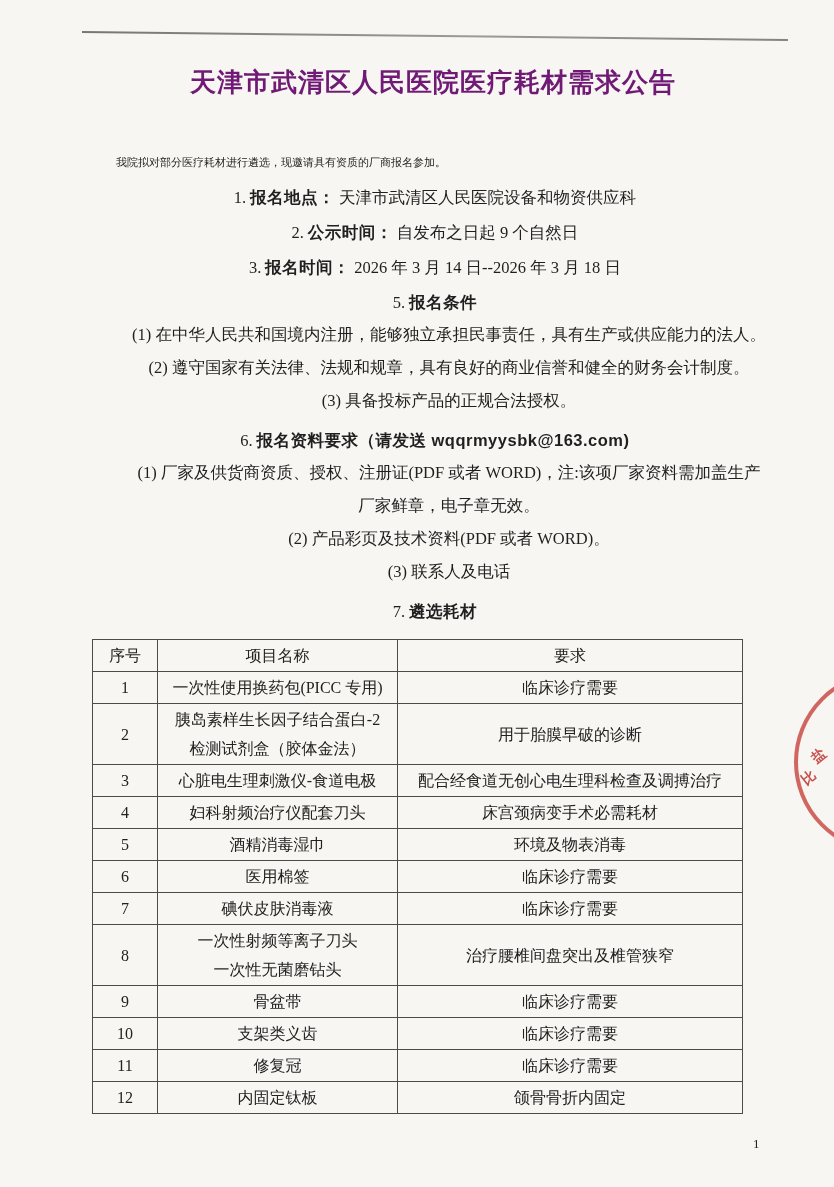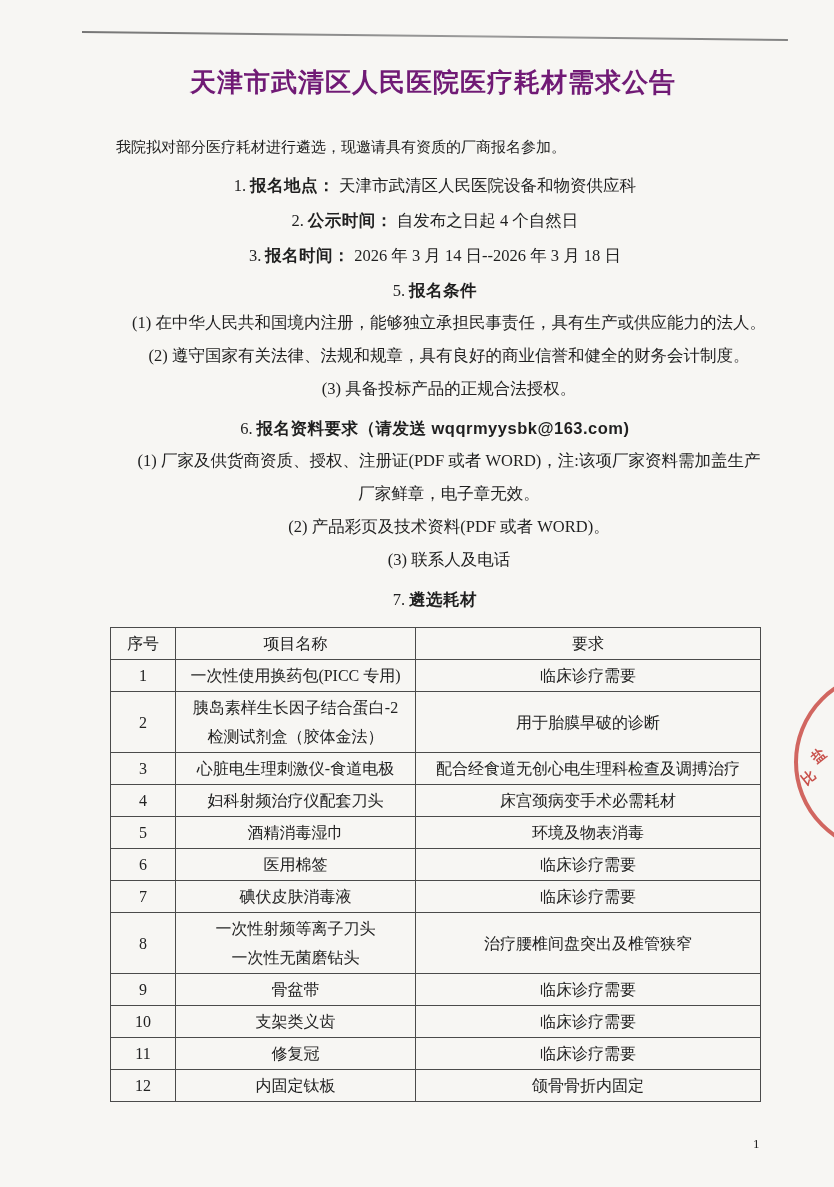--- a/index.html
+++ b/index.html
@@ -29,23 +29,23 @@
     text-align:center;
     font-size:26px;
     font-weight:bold;
     font-family:"Liberation Serif","DejaVu Serif",serif;
     letter-spacing:1px;
     margin:0 0 0 0;
     line-height:38px;
     color:#701a75;
   }
   .intro{
-    margin-top:33px;
+    margin-top:48px;
     text-indent:24px;
-    font-size:15px;
+    font-size:11px;
     line-height:24px;
   }
   .item{
     margin-top:12px;
     font-size:16.5px;
     line-height:22px;
     text-align:center;
   }
   .item .num{
     display:inline-block;
@@ -60,21 +60,21 @@
   .item .text{font-family:"Liberation Serif","DejaVu Serif",serif;}
   .subs{margin:4px 0 0 0;}
   .sub{
     margin-left:32px;
     font-size:16.5px;
     line-height:33px;
     white-space:pre-line;
   }
   .materials-table{
     margin-top:16px;
-    margin-left:18px;
+    margin-left:0;
     border-collapse:collapse;
     table-layout:fixed;
     width:650px;
     font-size:16px;
   }
   .materials-table th,.materials-table td{
     border:1.3px solid #4b4b4b;
     text-align:center;
     vertical-align:middle;
     padding:1px 4px;
@@ -122,21 +122,21 @@
 <body>
 
 <div class="scan-line"></div>
 
 <div class="doc">
   <h1 class="title">天津市武清区人民医院医疗耗材需求公告</h1>
   <p class="intro">我院拟对部分医疗耗材进行遴选，现邀请具有资质的厂商报名参加。</p>
 
   <div id="items-container">
       <div class="item"><span class="num">1.</span><span class="label">报名地点：</span><span class="text"> 天津市武清区人民医院设备和物资供应科</span></div>
-      <div class="item"><span class="num">2.</span><span class="label">公示时间：</span><span class="text"> 自发布之日起 4 个自然日</span></div>
+      <div class="item"><span class="num">2.</span><span class="label">公示时间：</span><span class="text"> 自发布之日起 9 个自然日</span></div>
       <div class="item"><span class="num">3.</span><span class="label">报名时间：</span><span class="text"> 2026 年 3 月 14 日--2026 年 3 月 18 日</span></div>
       <div class="item"><span class="num">5.</span><span class="label">报名条件</span><div class="subs">
           <div class="sub">(1) 在中华人民共和国境内注册，能够独立承担民事责任，具有生产或供应能力的法人。</div>
           <div class="sub">(2) 遵守国家有关法律、法规和规章，具有良好的商业信誉和健全的财务会计制度。</div>
           <div class="sub">(3) 具备投标产品的正规合法授权。</div>
         </div></div>
       <div class="item"><span class="num">6.</span><span class="label">报名资料要求（请发送 wqqrmyysbk@163.com)</span><div class="subs">
           <div class="sub">(1) 厂家及供货商资质、授权、注册证(PDF 或者 WORD)，注:该项厂家资料需加盖生产
 厂家鲜章，电子章无效。</div>
           <div class="sub">(2) 产品彩页及技术资料(PDF 或者 WORD)。</div>

